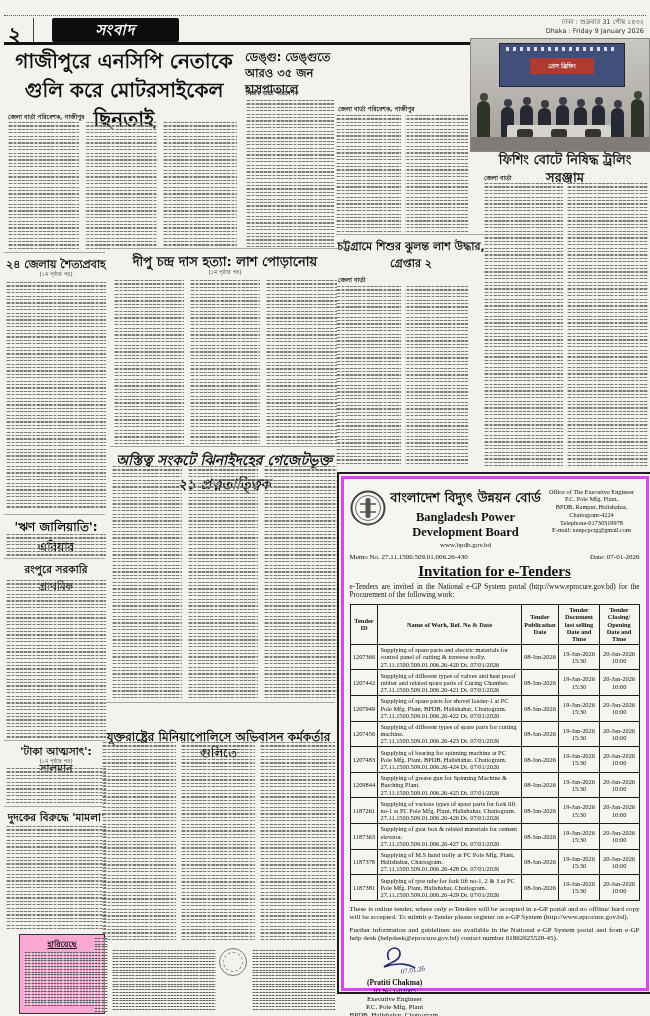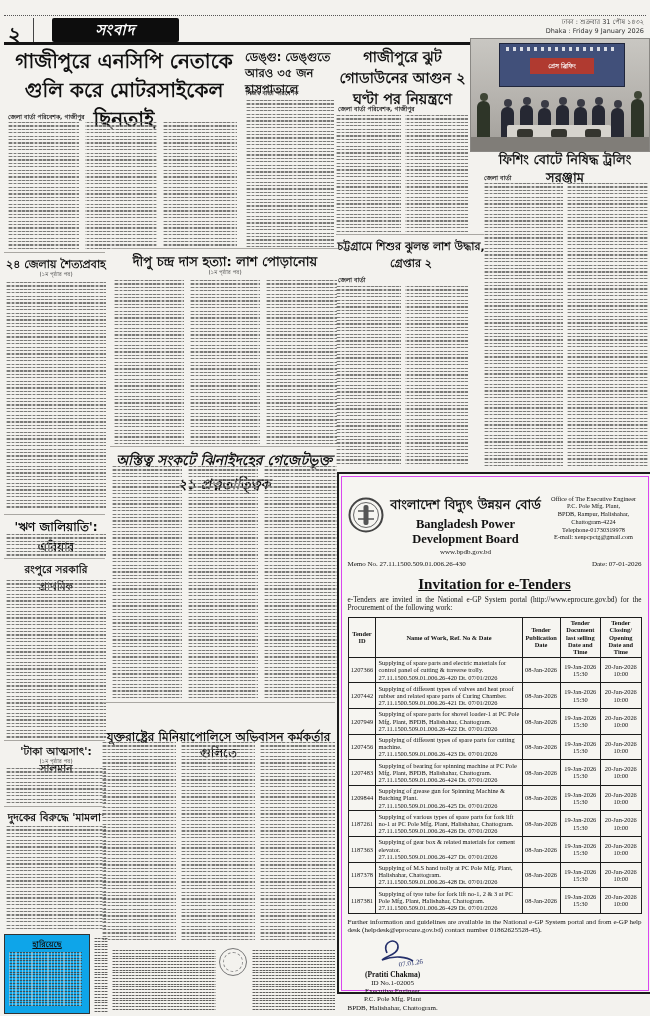--- a/index.html
+++ b/index.html
@@ -37,38 +37,38 @@
   #photo-banner .tick{position:absolute;left:6px;right:6px;top:3px;height:4px;
                 background-image:repeating-linear-gradient(to right,rgba(255,255,255,.8) 0 3px,transparent 3px 7px);}
   .fig{position:absolute;width:13px;height:46px;background:#262833;border-radius:6px 6px 2px 2px;}
   .fig::before{content:'';position:absolute;top:-8px;left:2.5px;width:8px;height:8px;border-radius:50%;background:#3a3b45;}
   .fig.soldier{background:#2e3528;height:52px;}
   .fig.soldier::before{background:#3f4636;}
   #photo-table{position:absolute;left:36px;top:86px;width:104px;height:20px;background:#d6d3cd;border-radius:2px;}
   .blob{position:absolute;top:4px;width:16px;height:9px;background:#35352f;border-radius:3px;}
   #photo-ground{position:absolute;left:0;right:0;bottom:0;height:14px;background:#807d78;}
   
-  #lostbox{left:4px;top:934px;width:84px;height:78px;border:1.5px solid #333;background:#0ea5e9;}
+  #lostbox{left:19px;top:934px;width:84px;height:78px;border:1.5px solid #333;background:#f9a8d4;}
   #lostbox .t{margin-top:3px;text-align:center;font-size:8px;font-weight:bold;text-decoration:underline;}
   
   #stamp{left:219px;top:948px;width:26px;height:26px;border:1.5px solid #777;border-radius:50%;}
   #stamp::before{content:'';position:absolute;inset:3px;border:1px dashed #8a8a8a;border-radius:50%;}
   
   #tender{left:337px;top:472px;width:311px;height:518px;border:2px solid #1c1c1c;background:#f6f5f1;
           font-family:"Liberation Serif",serif;}
-  #tender .inner2{position:absolute;inset:1.5px;border:1px solid #d946ef;padding:18px 6px;box-sizing:border-box;}
+  #tender .inner2{position:absolute;inset:1.5px;border:3px solid #d946ef;padding:9px 6px;box-sizing:border-box;}
   #tn-head{display:flex;align-items:flex-start;}
   #tn-logo{flex:0 0 38px;padding-top:2px;}
   #tn-center{flex:1;text-align:center;}
   #tn-center .bn{font-size:13px;font-weight:bold;font-family:"DejaVu Sans",sans-serif;}
   #tn-center .en{font-size:12.5px;font-weight:bold;margin-top:1px;}
   #tn-center .web{font-size:7px;margin-top:1px;}
   #tn-office{flex:0 0 96px;font-size:6.3px;line-height:7.8px;text-align:center;}
   #tn-memo{display:flex;justify-content:space-between;font-size:7px;margin-top:4px;}
-  #tn-title{text-align:center;font-size:15px;font-weight:bold;text-decoration:underline;margin-top:8px;}
+  #tn-title{text-align:center;font-size:15px;font-weight:bold;text-decoration:underline;margin-top:2px;}
   #tn-intro{font-size:7.3px;line-height:8.6px;text-align:justify;margin-top:3px;}
   table.tt{border-collapse:collapse;width:100%;margin-top:4px;}
   table.tt th,table.tt td{border:1px solid #1c1c1c;font-size:6.4px;line-height:7.2px;padding:1.5px 2px;vertical-align:middle;}
   table.tt th{font-weight:bold;text-align:center;}
   td.c{text-align:center;}
   td.w{text-align:left;}
   .note{font-size:7px;line-height:8.4px;text-align:justify;margin-top:4px;}
   #tn-bottom{display:flex;justify-content:space-between;margin-top:2px;}
   #tn-botleft{padding-top:28px;font-size:7px;}
   #tn-botleft .bnref{width:70px;height:5px;margin-bottom:14px;opacity:.7;background-image:
@@ -92,21 +92,20 @@
   <div class="hd" style="left:10px;top:47px;width:228px;font-size:20px;line-height:29px;">গাজীপুরে এনসিপি নেতাকে গুলি করে মোটরসাইকেল ছিনতাই</div>
   <div class="by" style="left:8px;top:112px;width:98px;">জেলা বার্তা পরিবেশক, গাজীপুর</div>
   <div class="nz" style="left:8px;top:122px;width:71px;height:128px;"></div>
   <div class="nz" style="left:85px;top:122px;width:72px;height:128px;"></div>
   <div class="nz" style="left:163px;top:122px;width:74px;height:128px;"></div>
 
   <div class="hd" style="left:245px;top:49px;width:89px;font-size:11.5px;line-height:16px;text-align:left;">ডেঙ্গু: ডেঙ্গুতে আরও ৩৫ জন হাসপাতালে</div>
   <div class="by" style="left:246px;top:88px;width:88px;">নিজস্ব বার্তা পরিবেশক</div>
   <div class="nz" style="left:246px;top:100px;width:88px;height:150px;"></div>
 
-  <div class="hd" style="left:337px;top:47px;width:131px;font-size:14.5px;line-height:21px;">গাজীপুরে ঝুট গোডাউনের আগুন ২ ঘণ্টা পর নিয়ন্ত্রণে</div>
   <div class="by" style="left:338px;top:104px;width:128px;">জেলা বার্তা পরিবেশক, গাজীপুর</div>
   <div class="nz" style="left:336px;top:115px;width:65px;height:118px;"></div>
   <div class="nz" style="left:405px;top:115px;width:63px;height:118px;"></div>
 
   <div class="abs" id="photo">
     <div id="photo-banner">
       <div class="tick"></div>
       <div class="inner">প্রেস ব্রিফিং</div>
     </div>
     <div class="fig soldier" style="left:6px;top:62px;"></div>
@@ -299,20 +298,21 @@
         <tr>
           <td class="c">1187381</td>
           <td class="w"><span>Supplying of tyre tube for fork lift no-1, 2 &amp; 3 at PC Pole Mfg. Plant, Halishahar, Chattogram.</span><br><span>27.11.1500.509.01.006.26-429 Dt. 07/01/2026</span></td>
           <td class="c">08-Jan-2026</td>
           <td class="c">19-Jan-2026 15:30</td>
           <td class="c">20-Jan-2026 10:00</td>
         </tr>
       </tbody>
         </table>
 
+      <div class="note">These is online tender, where only e-Tenders will be accepted in e-GP portal and no offline/ hard copy will be accepted. To submit e-Tender please register on e-GP System (http://www.eprocure.gov.bd).</div>
       <div class="note">Further information and guidelines are available in the National e-GP System portal and from e-GP help desk (helpdesk@eprocure.gov.bd) contact number 01862625528-45).</div>
 
       <div id="tn-bottom">
         <div id="tn-sig">
           <svg width="72" height="32" viewBox="0 0 72 32">
             <path d="M30 16 C 24 4, 40 0, 41 9 C 42 17, 29 19, 25 23 C 38 18, 50 20, 56 24" fill="none" stroke="#25306b" stroke-width="1.6"></path>
             <text x="42" y="30" font-size="7" fill="#25306b" transform="rotate(-8 42 30)">07.01.26</text>
           </svg>
           <div class="nm">(Pratiti Chakma)</div>
           <div>ID No.1-02005</div>

